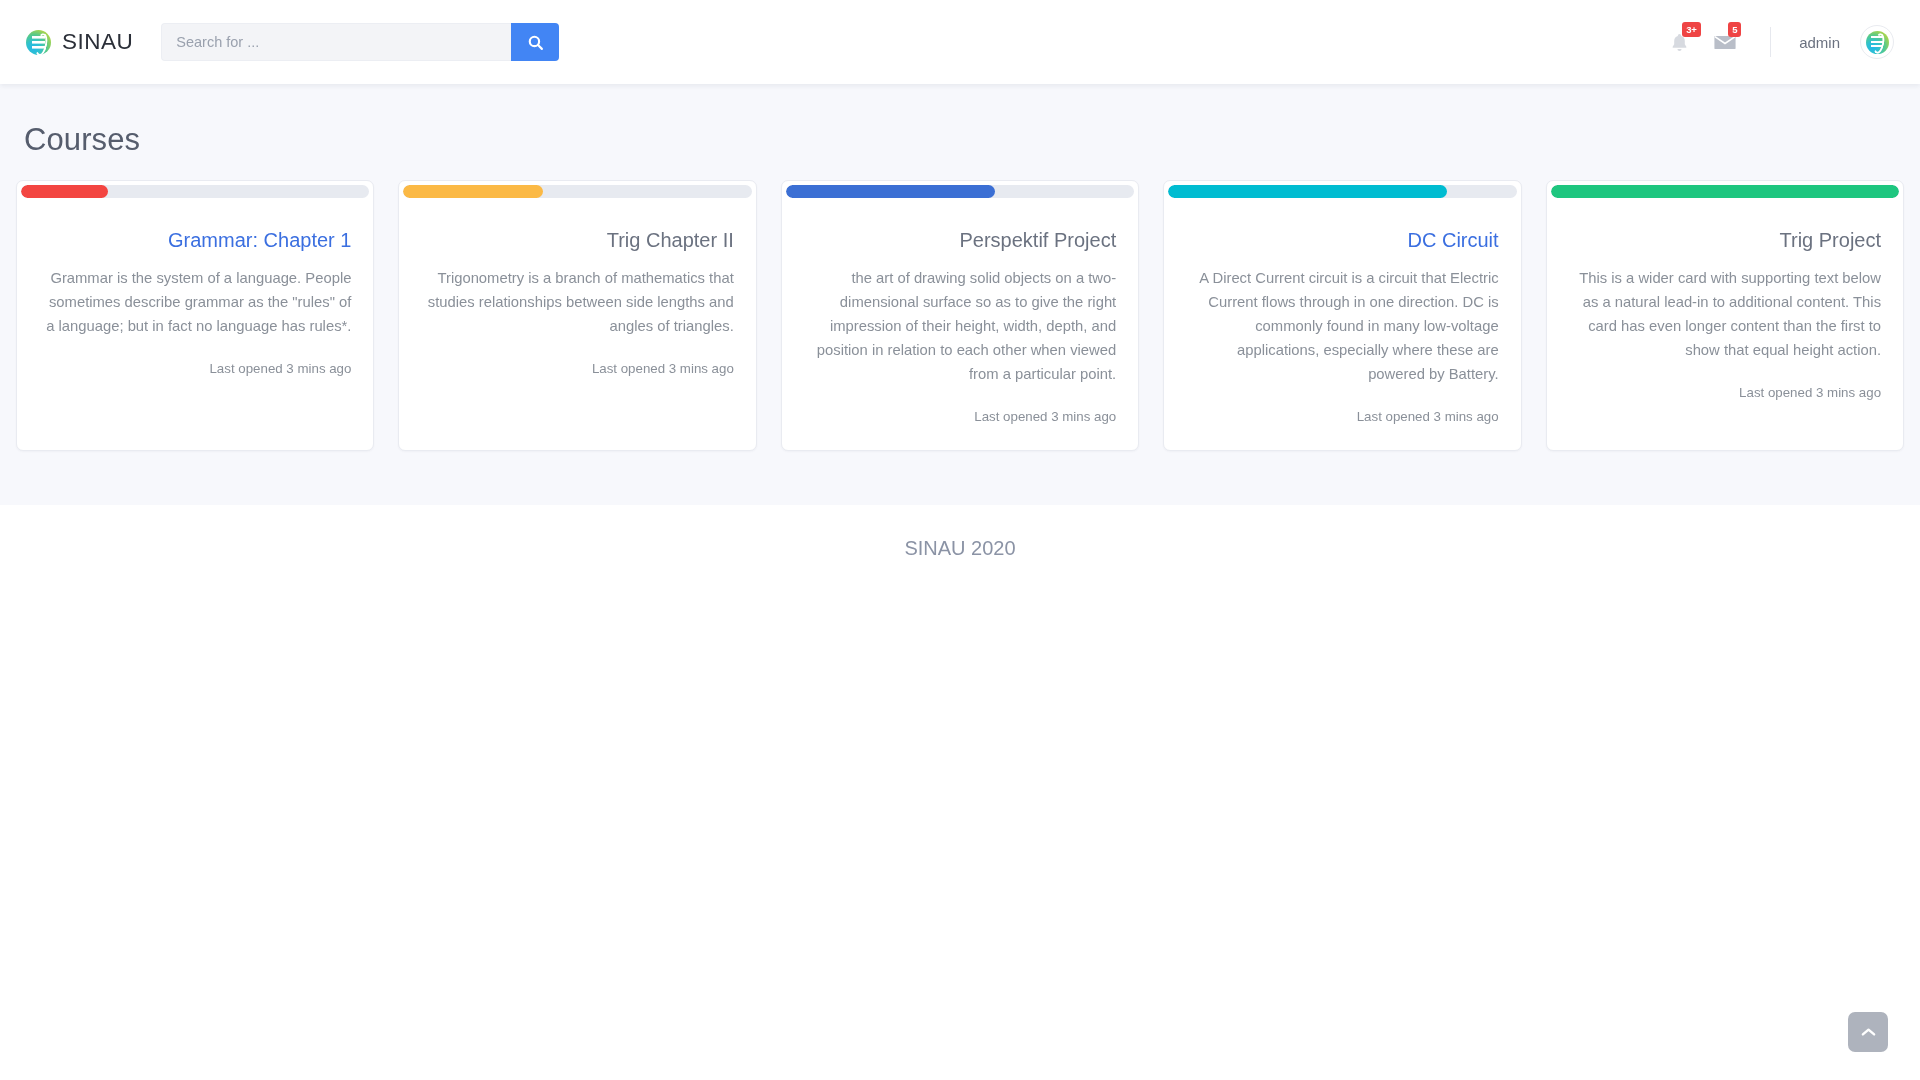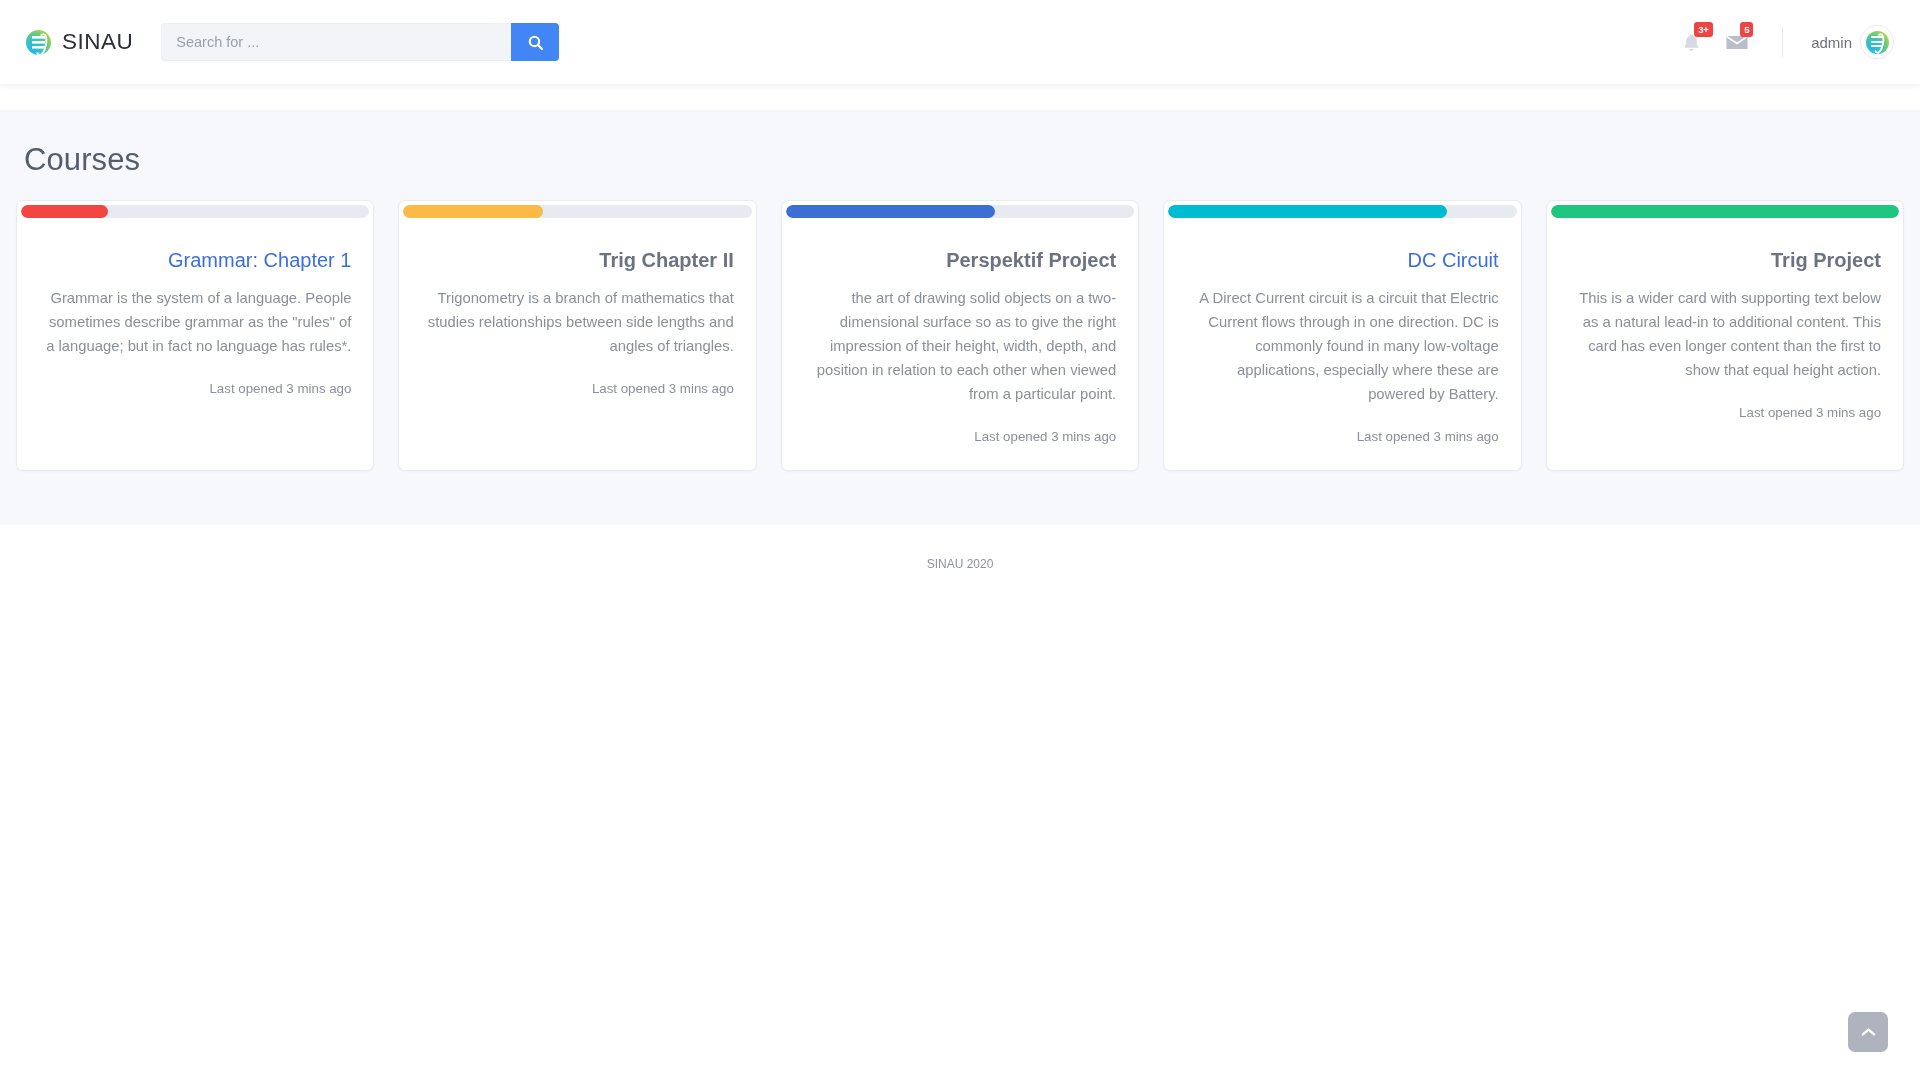--- a/index.html
+++ b/index.html
@@ -132,21 +132,21 @@
   }
   .nav-divider {
     width: 1px;
     height: 30px;
     background: #e6e8ee;
     margin: 0 28px 0 22px;
   }
   .user-box {
     display: flex;
     align-items: center;
-    gap: 8px;
+    gap: 20px;
     cursor: pointer;
     justify-content: space-between;
   }
   .user-name {
     font-size: 15px;
     color: #6b7280;
   }
   .avatar {
     width: 34px; height: 34px;
     border-radius: 50%;
@@ -161,23 +161,22 @@
   .avatar .brand-logo::before { left:5.5px; top:4px; width:12px; height:15px;
       background:
       linear-gradient(#fff,#fff) left 0 top 1.3px / 12px 2.4px no-repeat,
       linear-gradient(#fff,#fff) left 0 top 6.1px / 12px 2.4px no-repeat,
       linear-gradient(#fff,#fff) left 0 top 10.9px / 12px 2.4px no-repeat; }
   .avatar .brand-logo::after { left:8.7px; top:2.8px; width:6px; height:17.4px; border-width:2.2px; }
 
   
   .content {
     background: #f7f8fc;
-    padding: 6px 0 54px 0;
+    padding: 12px 0 54px 0;
     min-height: 120px;
-    margin-top: 26px;
   }
   .page-title {
     font-size: 31px;
     font-weight: 400;
     color: #565d6d;
     padding: 26px 0 22px 24px;
     letter-spacing: .1px;
   }
 
   .card-row {
@@ -217,38 +216,38 @@
     flex-direction: column;
     flex: 1 1 auto;
   }
   .card-title {
     font-size: 20px;
     font-weight: 400;
     margin-bottom: 15px;
     line-height: 1.2;
   }
   .card-title.link { color: #3b6fe0; }
-  .card-title.plain { color: #6b7280; font-weight: bold; }
+  .card-title.plain { color: #6b7280; }
   .card-text {
     font-size: 14.8px;
     line-height: 1.62;
     color: #8a9099;
   }
   .card-meta {
     margin-top: 22px;
     font-size: 13.3px;
     color: #8a9099;
   }
 
   
   .footer {
     background: #ffffff;
     text-align: center;
     padding: 32px 16px 28px;
-    font-size: 12px;
+    font-size: 20px;
     color: #8b93a5;
   }
 
   
   .scroll-top {
     position: fixed;
     right: 32px;
     bottom: 28px;
     width: 40px; height: 40px;
     background: #aeb3bd;

